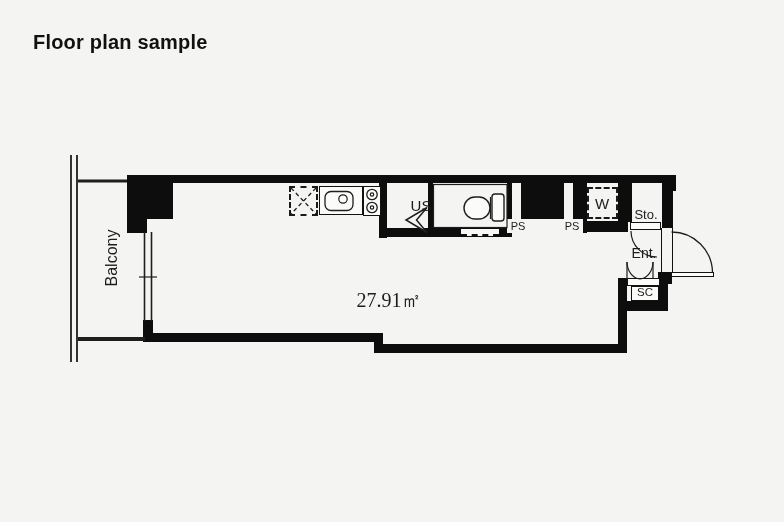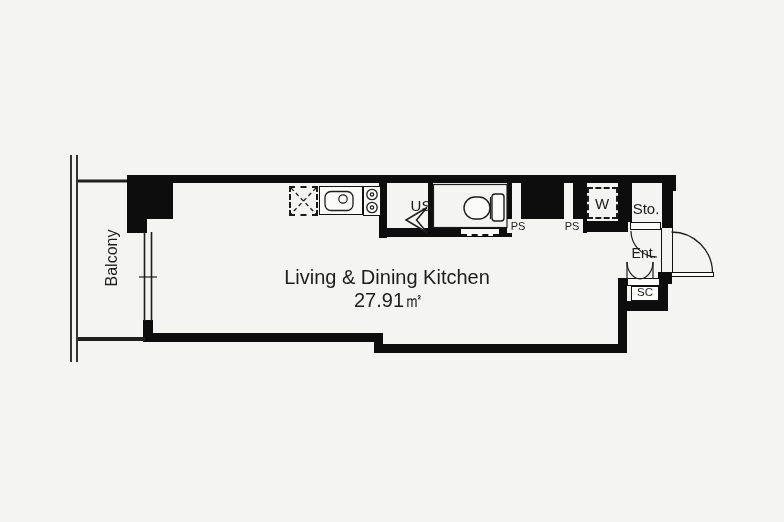--- a/index.html
+++ b/index.html
@@ -17,20 +17,21 @@
   svg.overlay{position:absolute;left:0;top:0;pointer-events:none;}
   .doorgap{position:absolute;background:#f4f4f2;border-left:1px solid #111;
            border-right:1px solid #111;box-sizing:border-box;}
   .slidedash{position:absolute;background:#f8f8f6;border-bottom:2px dashed #111;box-sizing:border-box;}
 </style>
 </head>
 <body>
 
 <div class="stage">
 
+  <div class="title">Floor plan sample</div>
 
   <div class="wall" style="left:127px;top:175px;width:548px;height:8px;"></div>
   <div class="wall" style="left:662px;top:175px;width:14px;height:16px;"></div>
   <div class="wall" style="left:662px;top:175px;width:11px;height:53px;"></div>
   <div class="wall" style="left:127px;top:175px;width:46px;height:44px;"></div>
   <div class="wall" style="left:127px;top:219px;width:20px;height:14px;"></div>
   <div class="wall" style="left:143px;top:320px;width:10px;height:22px;"></div>
   <div class="wall" style="left:143px;top:333px;width:240px;height:9px;"></div>
   <div class="wall" style="left:374px;top:333px;width:9px;height:20px;"></div>
   <div class="wall" style="left:374px;top:344px;width:253px;height:9px;"></div>
@@ -91,23 +92,22 @@
       <path d="M631,231 A26,26 0 0 0 657,257" stroke-width="1.2"></path>
 
       <path d="M627,262 V279 M653,262 V279" stroke-width="1.2"></path>
       <path d="M627,262 A14,17 0 0 0 640,279 M653,262 A14,17 0 0 1 640,279" stroke-width="1.2"></path>
 
       <path d="M671.5,232 A41,41 0 0 1 712.5,273" stroke-width="1.3"></path>
     </g>
   </svg>
 
   <div class="lbl rot" style="left:112px;top:258px;font-size:16px;">Balcony</div>
-  <div class="lbl" style="left:387px;top:277px;font-size:20px;">Living &amp; Dining Kitchen</div>
-  <div class="lbl" style="left:389px;top:300px;font-size:20px;">27.91㎡</div>
+  <div class="lbl" style="left:389px;top:300px;font-size:20px;font-family:Liberation Serif, serif;">27.91㎡</div>
   <div class="lbl" style="left:407px;top:205px;font-size:15px;padding-left:28px;">US</div>
   <div class="lbl" style="left:518px;top:226px;font-size:11px;background:#f4f4f2;padding:0 1px;">PS</div>
   <div class="lbl" style="left:572px;top:226px;font-size:11px;background:#f4f4f2;padding:0 1px;">PS</div>
   <div class="lbl" style="left:602px;top:203px;font-size:15px;">W</div>
-  <div class="lbl" style="left:646px;top:208px;font-size:15px;">Sto.</div>
+  <div class="lbl" style="left:646px;top:214px;font-size:13px;">Sto.</div>
   <div class="lbl" style="left:644px;top:253px;font-size:14px;">Ent.</div>
   <div class="lbl" style="left:645px;top:293px;font-size:11.5px;">SC</div>
 
 </div>
 
 </body></html>

